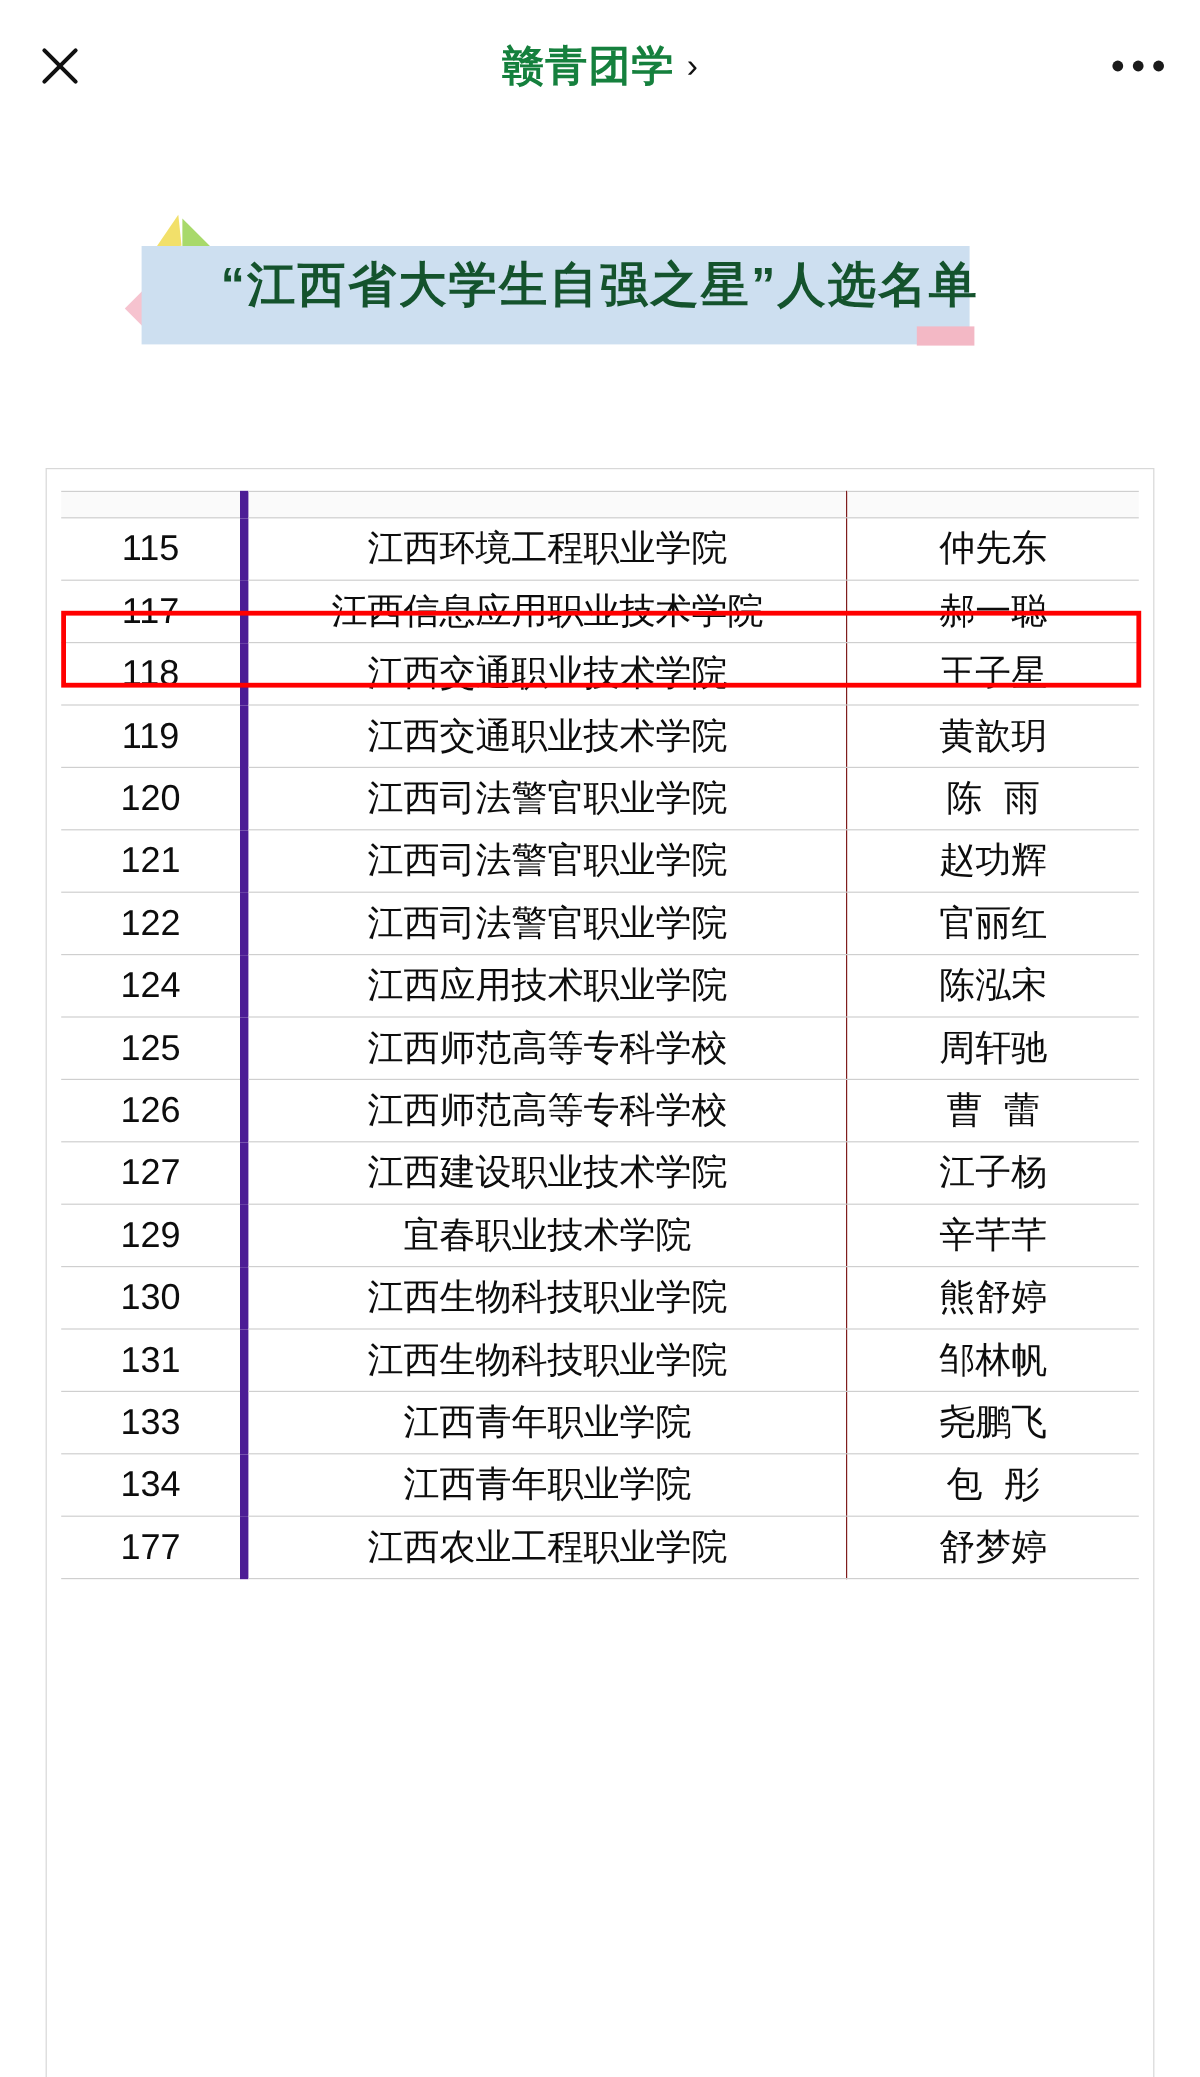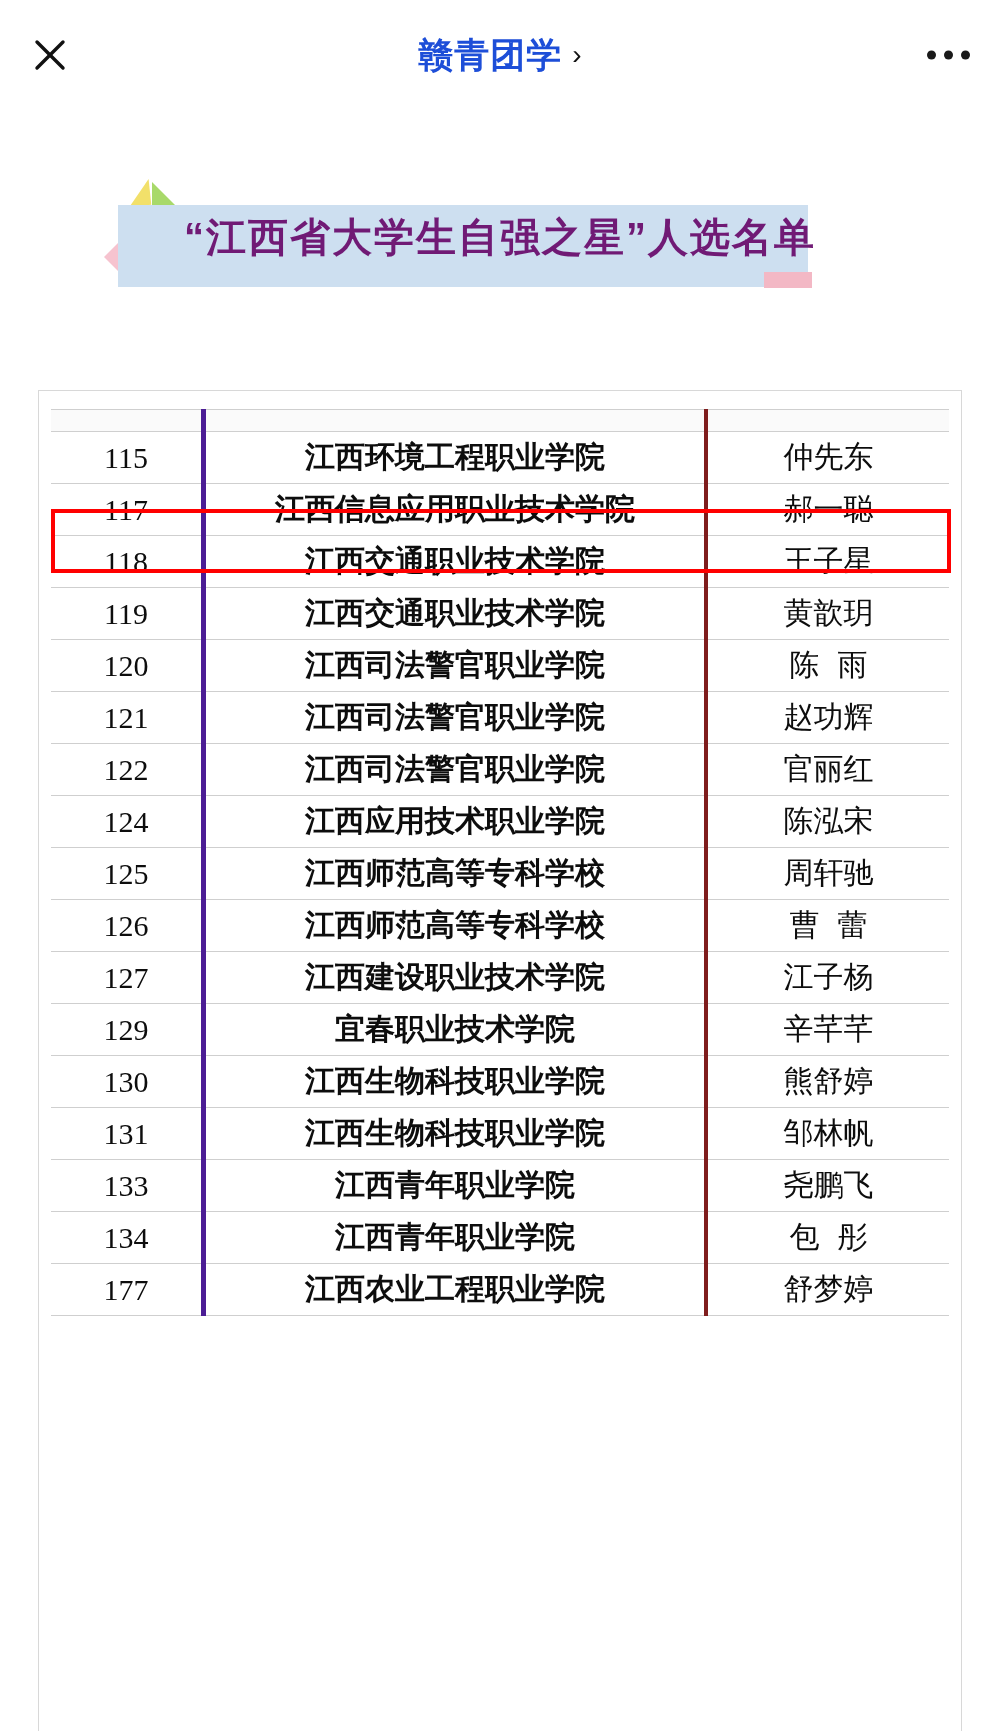--- a/index.html
+++ b/index.html
@@ -34,21 +34,21 @@
   }
   .nav-close svg { display: block; }
   .nav-title-wrap {
     display: flex;
     align-items: center;
     gap: 10px;
   }
   .nav-title {
     font-size: 35px;
     font-weight: bold;
-    color: #1d4ed8;
+    color: #15803d;
     letter-spacing: 1px;
   }
   .nav-chevron {
     font-size: 28px;
     color: #111;
     line-height: 1;
     font-weight: 300;
   }
   .nav-more {
     position: absolute;
@@ -83,21 +83,21 @@
     background: #cddff0;
   }
   .banner-text {
     position: absolute;
     left: 0;
     right: 0;
     top: 90px;
     text-align: center;
     font-size: 40px;
     font-weight: bold;
-    color: #701a75;
+    color: #14532d;
     letter-spacing: 2px;
     white-space: nowrap;
   }
   .deco {
     position: absolute;
   }
   .deco-yellow {
     left: 128px; top: 60px;
     width: 0; height: 0;
     border-left: 22px solid transparent;
@@ -143,22 +143,22 @@
   }
   table.listing td {
     border-bottom: 1px solid #cfcfcf;
     height: 52px;
     text-align: center;
     font-size: 30px;
     color: #0d0d0d;
     font-weight: 500;
     padding: 0;
   }
-  table.listing td.col-num { width: 148px; border-right: 5px solid #4c1d95; font-family: Liberation Serif, serif; }
-  table.listing td.col-school { width: 488px; border-right: 4px solid #7f1d1d; font-weight: bold; }
+  table.listing td.col-num { width: 148px; border-right: 7px solid #4c1d95; }
+  table.listing td.col-school { width: 488px; border-right: 1px solid #7f1d1d; }
   table.listing td.col-name { width: 236px; font-family: Liberation Mono, monospace; }
   table.listing tr:first-child td { border-top: 1px solid #cfcfcf; }
   .head-spacer td {
     height: 22px !important;
     border-bottom: 1px solid #cfcfcf !important;
     background: #fafafa;
   }
   .head-spacer td.col-num,
   .head-spacer td.col-school { border-right: 1px solid #cfcfcf; }
 

